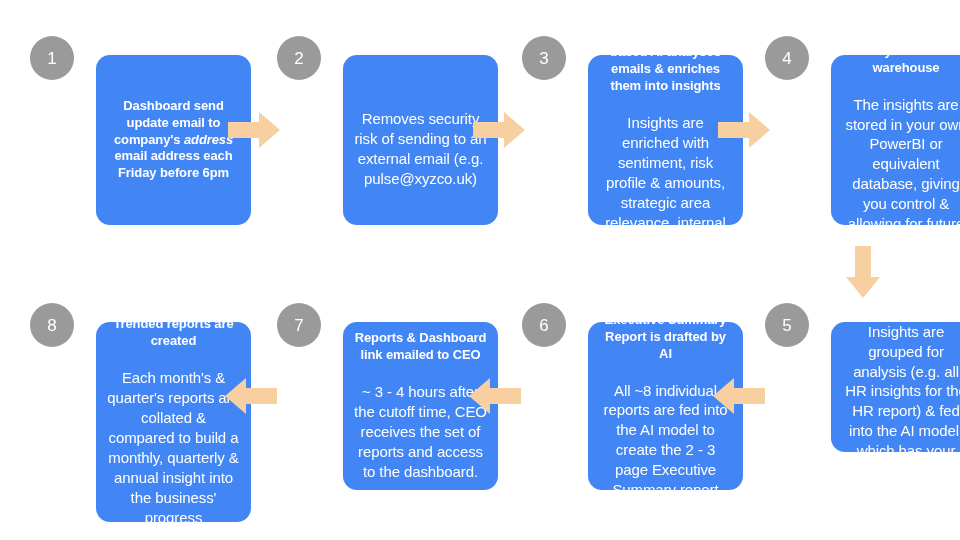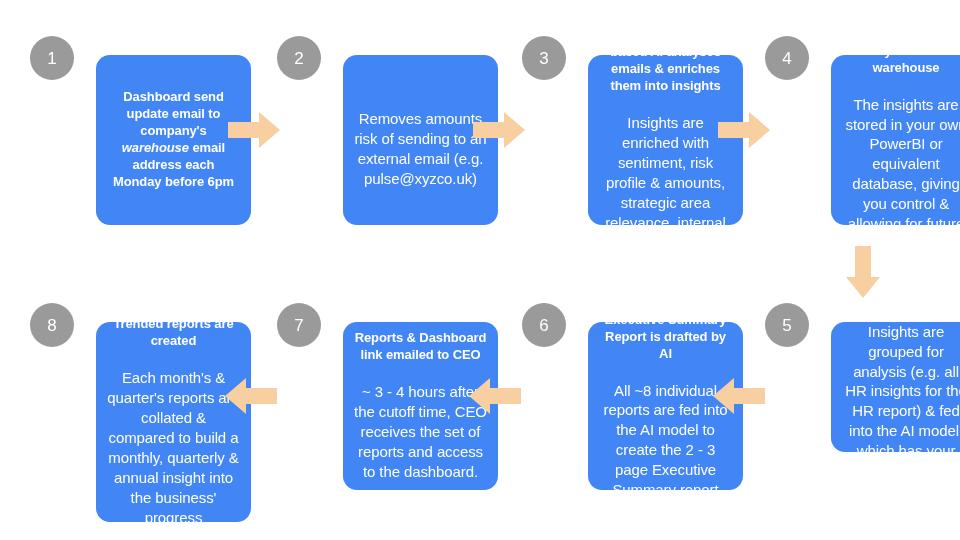--- a/index.html
+++ b/index.html
@@ -76,30 +76,30 @@
   }
   .arrow svg { display: block; width: 100%; height: 100%; }
 </style>
 </head>
 <body>
 
 <div id="canvas">
 
   <div class="step no-body" style="left:50px; top:55px; width:155px; height:170px;">
     <div class="step-title">
-      <span>Dashboard send update email to company's </span><span class="em">warehouse</span><span> email address each Monday before 6pm</span>
+      <span>Dashboard send update email to company's </span><span class="em">address</span><span> email address each Friday before 6pm</span>
     </div>
 
   </div>
   <div class="badge" style="left:30px; top:36px;">
     <span>1</span>
   </div>
 
   <div class="step" style="left:297px; top:55px; width:155px; height:170px;">
-    <div class="step-body">Removes amounts risk of sending to an external email (e.g. pulse@xyzco.uk)</div>
+    <div class="step-body">Removes security risk of sending to an external email (e.g. pulse@xyzco.uk)</div>
   </div>
   <div class="badge" style="left:277px; top:36px;">
     <span>2</span>
   </div>
 
   <div class="step" style="left:542px; top:55px; width:155px; height:170px;">
     <div class="step-title">
       <span></span><span class="em">Your</span><span> secure Azure-based AI analyses emails &amp; enriches them into insights</span>
     </div>
     <div class="step-body">Insights are enriched with sentiment, risk profile &amp; amounts, strategic area relevance, internal department etc</div>

